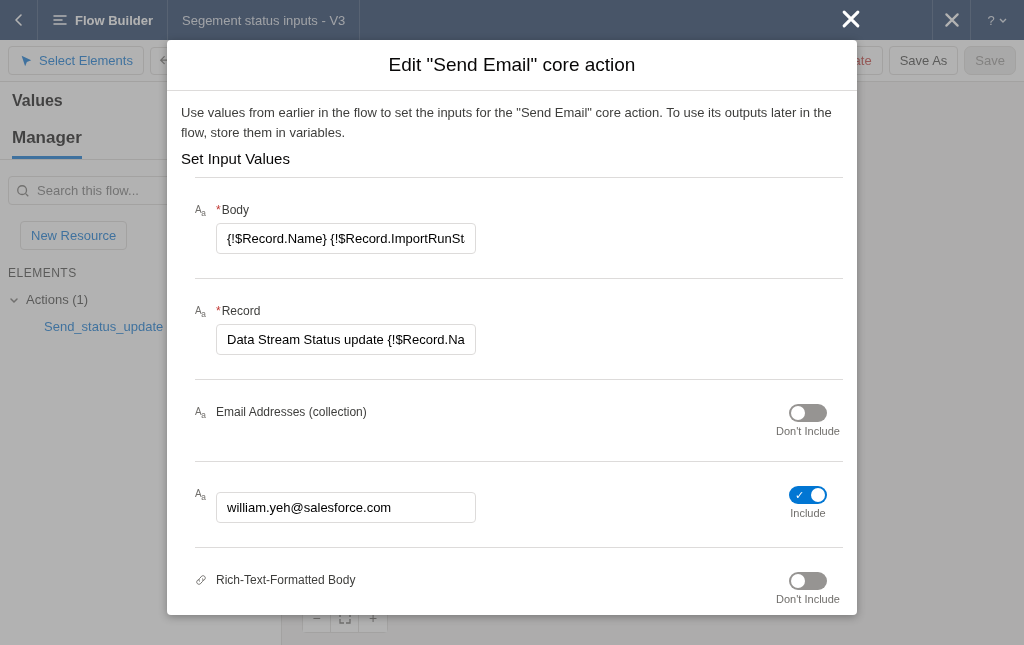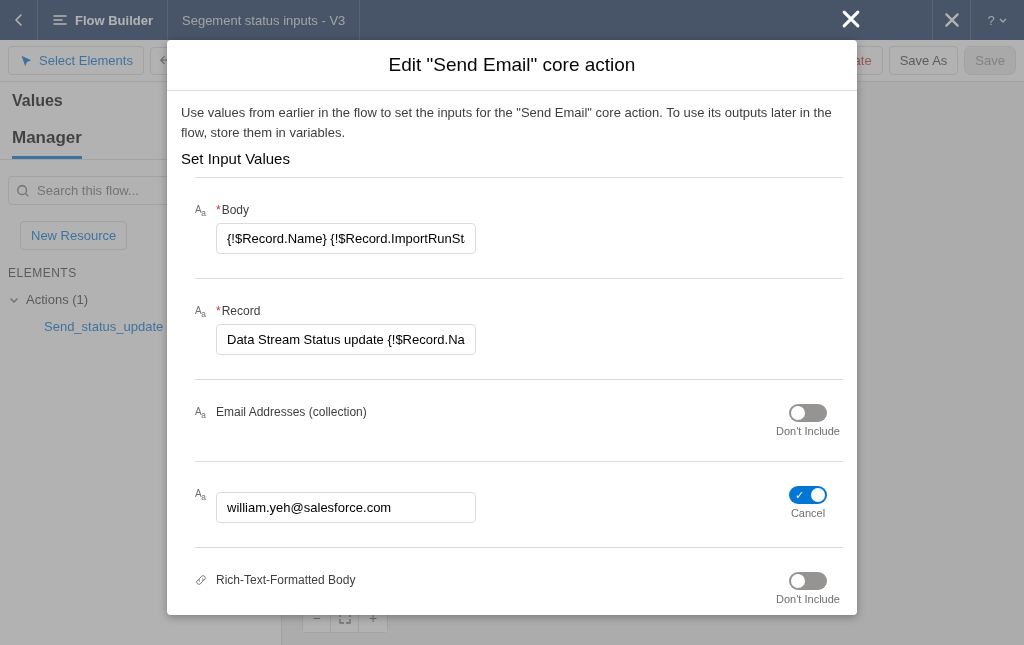--- a/index.html
+++ b/index.html
@@ -372,21 +372,21 @@
       <div class="field-row">
         <span class="type-icon">A<sub>a</sub></span>
         <div class="field-main">
           <input type="text" value="william.yeh@salesforce.com" style="">
         </div>
         <div class="toggle-wrap">
           <div class="toggle on">
               <span class="check">✓</span>
               <div class="knob"></div>
             </div>
-          <div class="toggle-label">Cancel</div>
+          <div class="toggle-label">Include</div>
         </div>
       </div>
 
       <div class="field-row">
         <span class="type-icon">
           <svg width="12" height="12" viewBox="0 0 16 16">
               <path d="M6 10a3 3 0 010-4l2-2a3 3 0 114 4l-1 1M10 6a3 3 0 010 4l-2 2a3 3 0 11-4-4l1-1" stroke="#706e6b" stroke-width="1.3" fill="none"></path>
             </svg>
         </span>
         <div class="field-main">

